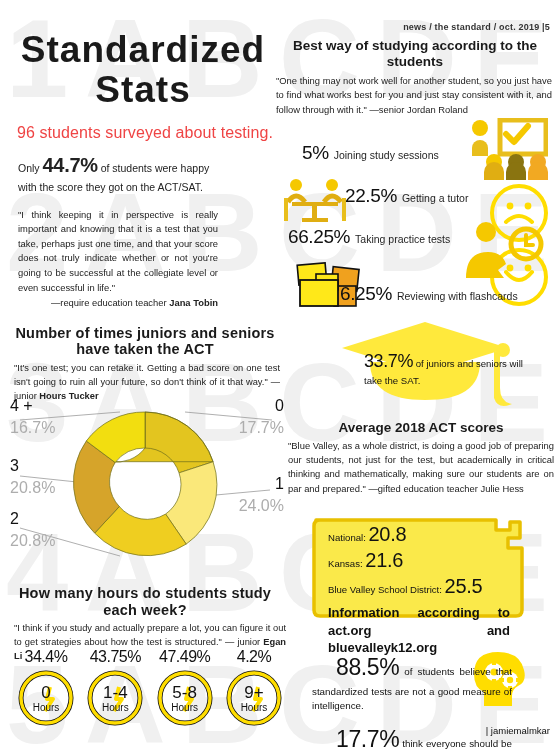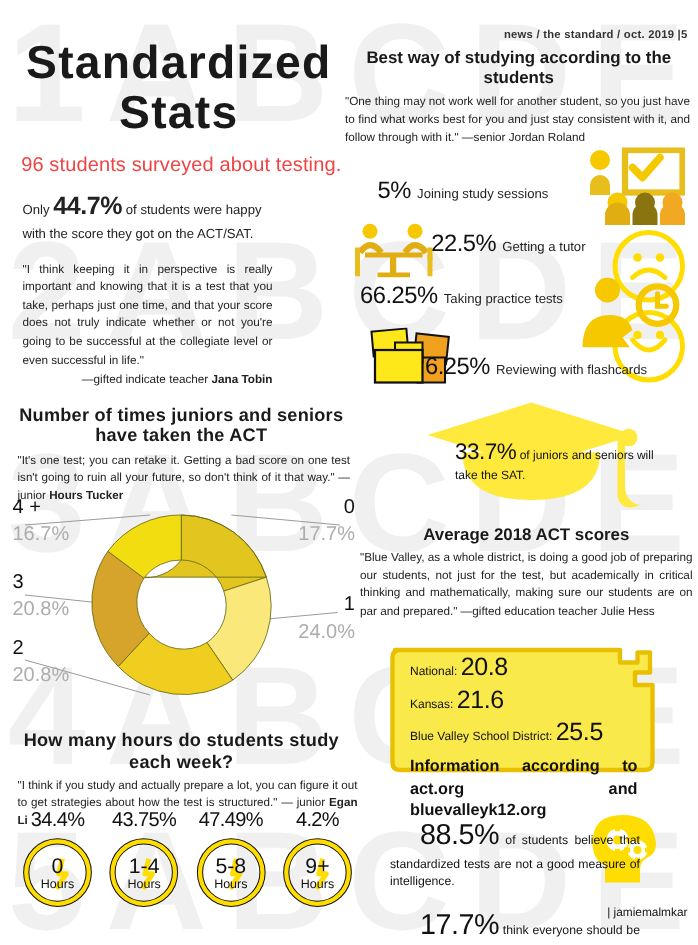--- a/index.html
+++ b/index.html
@@ -298,21 +298,21 @@
 
     <div class="lede">96 students surveyed about testing.</div>
 
     <div class="happy-line">
       <span>Only </span><b>44.7%</b><span> of students were happy with the score they got on the ACT/SAT.</span>
     </div>
 
     <div class="quote-block">
       <span>"I think keeping it in perspective is really important and knowing that it is a test that you take, perhaps just one time, and that your score does not truly indicate whether or not you're going to be successful at the collegiate level or even successful in life."</span>
       <span class="quote-attr">
-        <span>—gifted indicate teacher </span><b>Jana Tobin</b>
+        <span>—require education teacher </span><b>Jana Tobin</b>
       </span>
     </div>
 
     <h2 class="sec" style="padding-top:14px">Number of times juniors and seniors have taken the ACT</h2>
     <div class="sec-quote">
       <span>"It's one test; you can retake it. Getting a bad score on one test isn't going to ruin all your future, so don't think of it that way." —junior </span><b>Hours Tucker</b>
     </div>
   </div>
 
   <div class="smileys">

